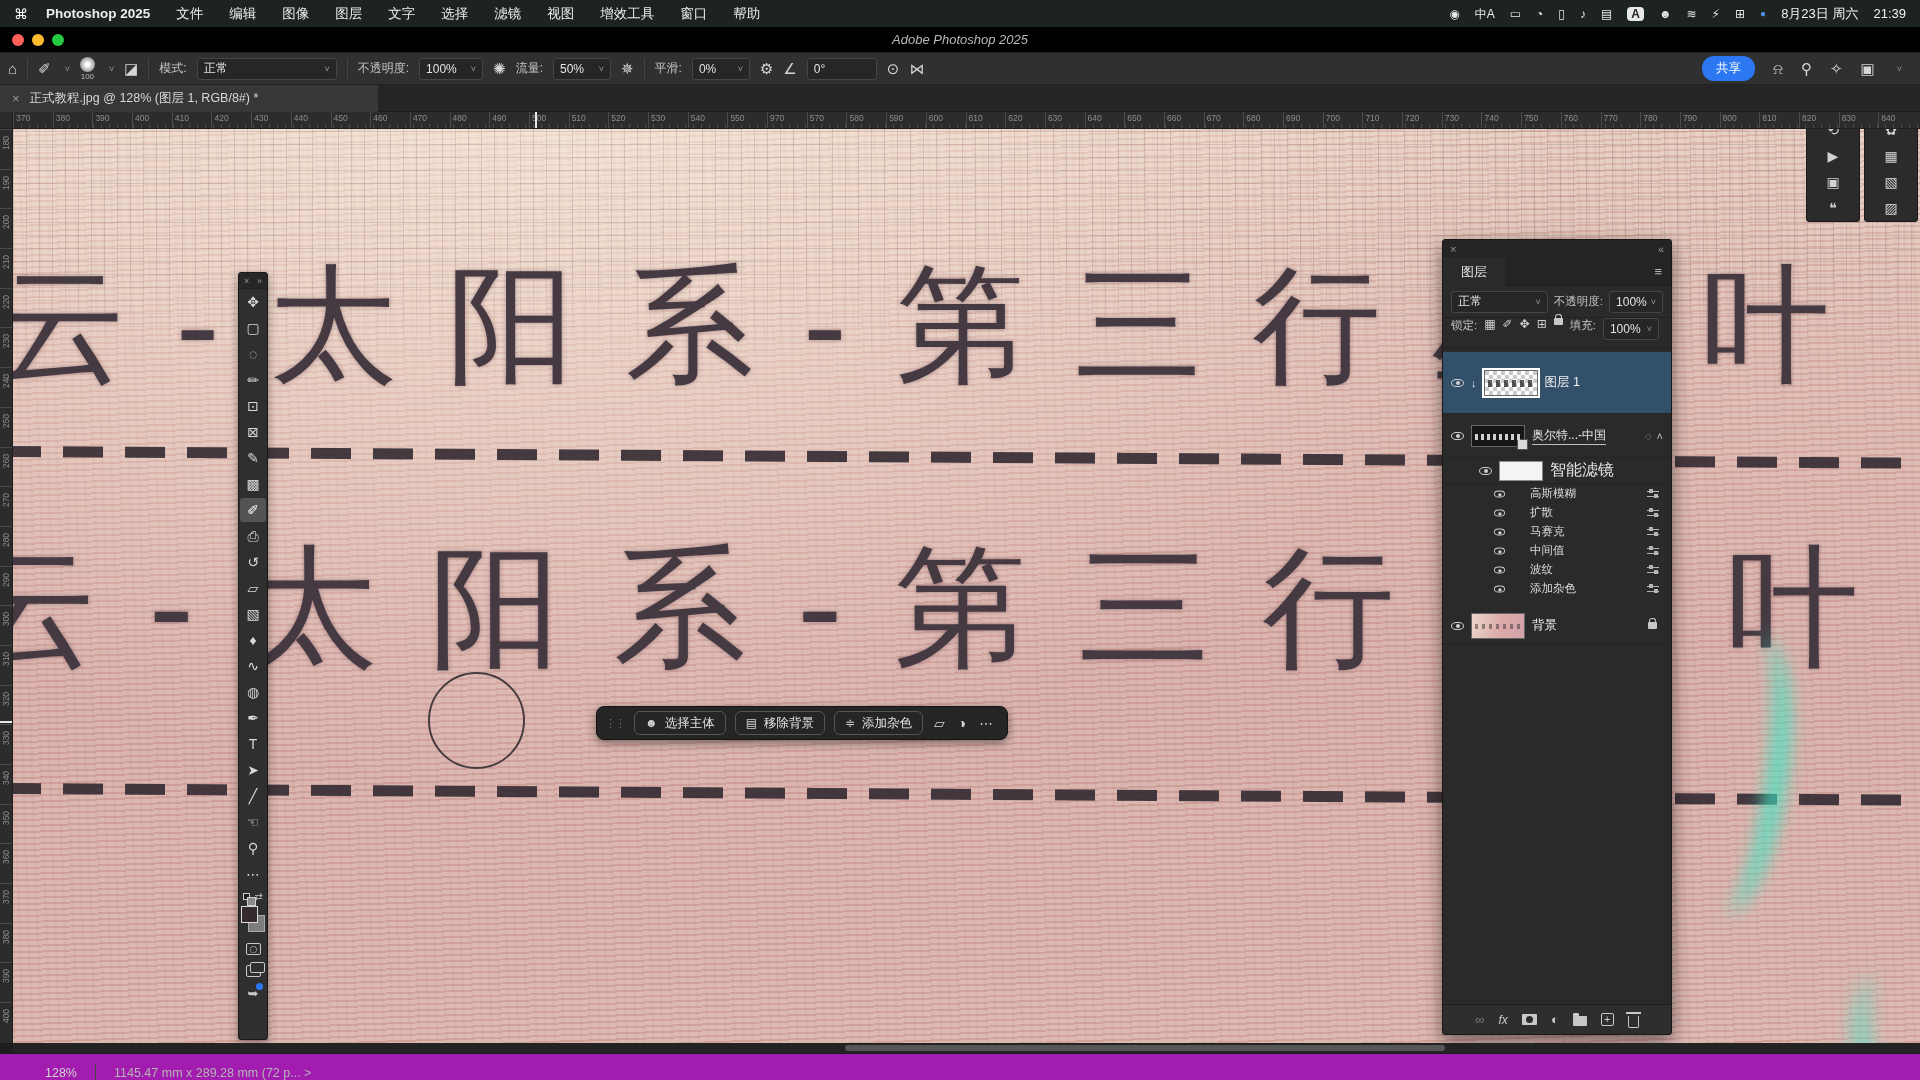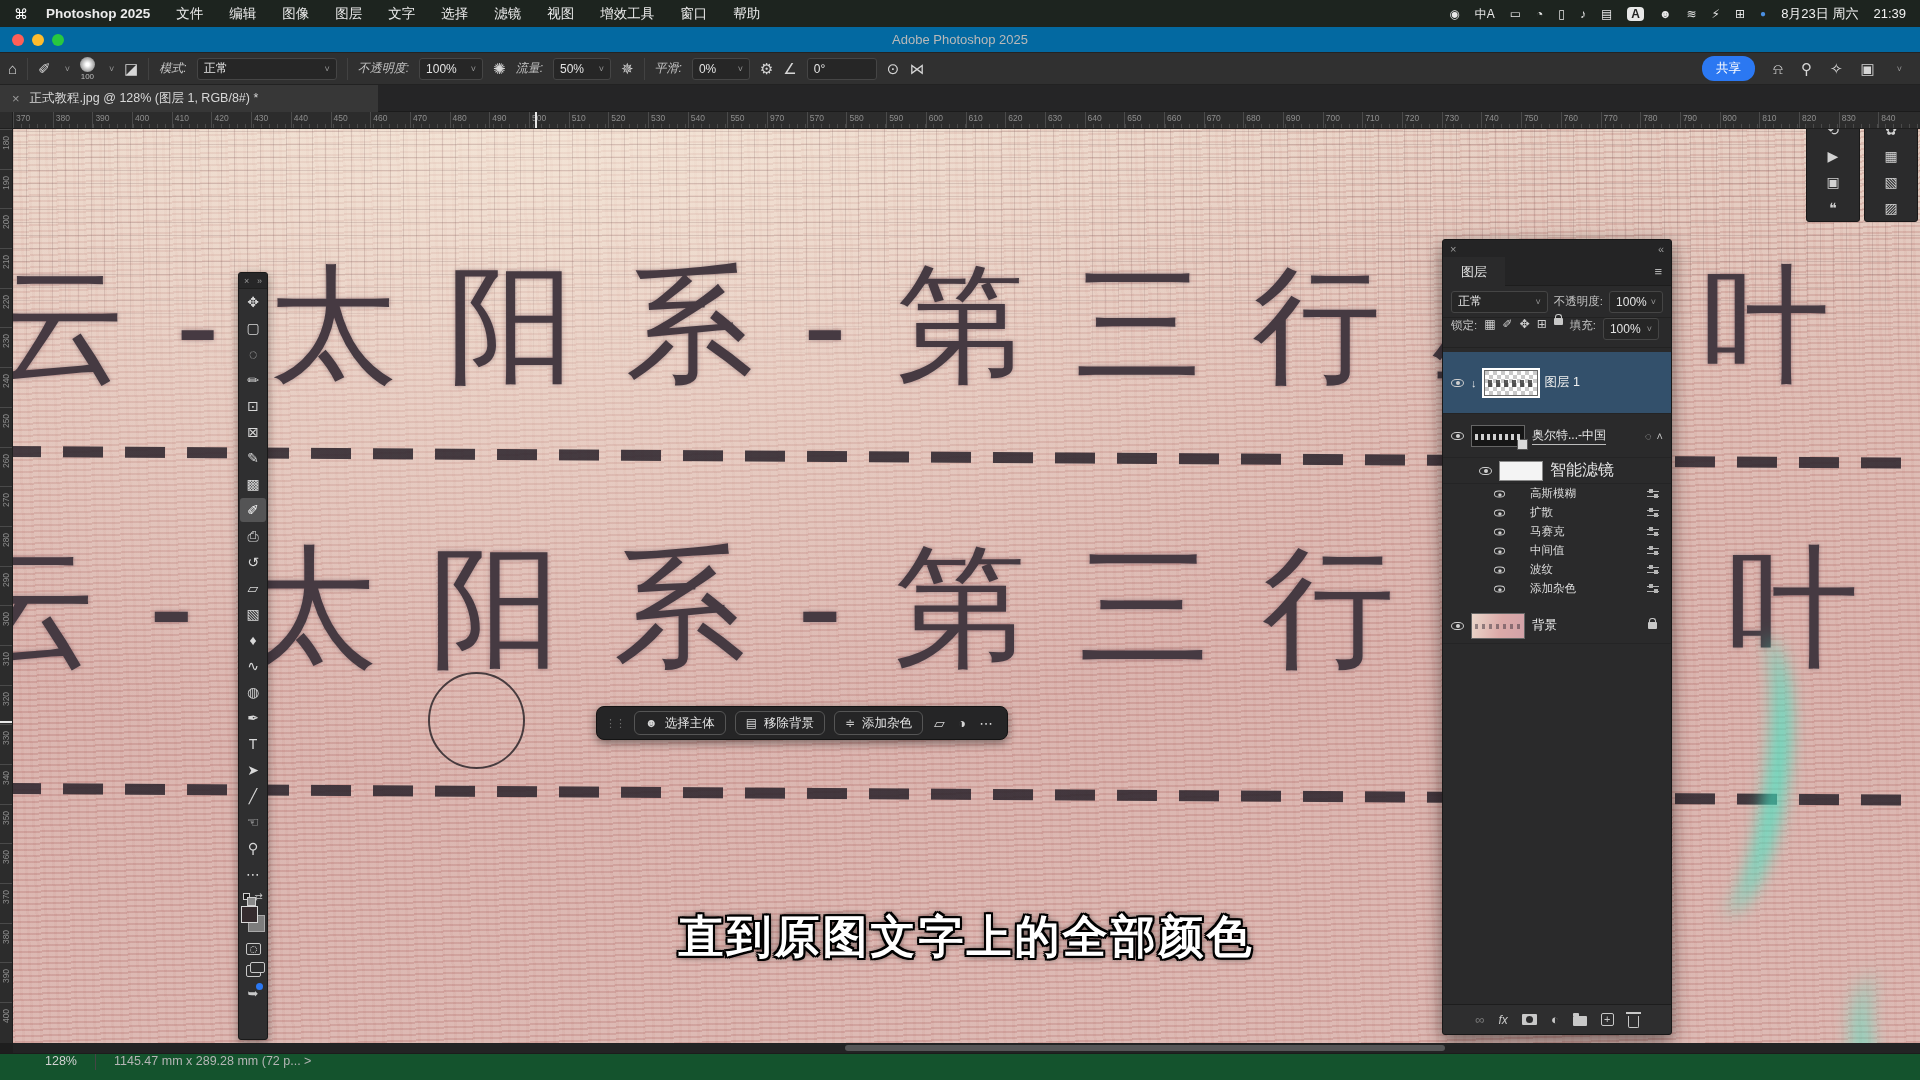--- a/index.html
+++ b/index.html
@@ -11,36 +11,36 @@
   .apple{margin:0 18px 0 14px;font-size:14px;color:#fff;}
   .app-name{font-weight:bold;margin-right:26px;}
   .mitem{margin-right:26px;}
   .menu-status{margin-left:auto;display:flex;align-items:center;gap:15px;padding-right:14px;}
   .sicon{color:#e8e8e8;font-size:12px;line-height:1;}
   .sicon[data-name="input-a-badge"]{background:#e8e8e8;color:#222;border-radius:4px;padding:1px 4px;font-weight:bold;}
   .sicon[data-name="notification-dot-icon"]{color:#4a8fe2;font-size:10px;}
   .menu-date,.menu-time{font-size:13px;color:#f2f2f2;}
 
   
-  .title-bar{position:absolute;left:0;top:27px;width:1920px;height:26px;background:#0369a1;border-bottom:1px solid #232323;z-index:39;}
+  .title-bar{position:absolute;left:0;top:27px;width:1920px;height:26px;background:#000000;border-bottom:1px solid #232323;z-index:39;font-style:italic;}
   .tl{position:absolute;top:7px;width:12px;height:12px;border-radius:50%;}
   .tl.red{left:12px;background:#ff5f57;}
   .tl.yellow{left:32px;background:#febc2e;}
   .tl.green{left:52px;background:#28c840;}
   .win-title{position:absolute;left:0;right:0;top:0;height:26px;line-height:26px;text-align:center;color:#b9b9b9;font-size:13px;}
 
   
   .options-bar{position:absolute;left:0;top:53px;width:1920px;height:32px;background:#303030;border-bottom:1px solid #222;display:flex;align-items:center;gap:10px;padding:0 8px;z-index:39;color:#cfcfcf;}
   .ob-icon{font-size:15px;color:#d6d6d6;line-height:1;}
   .ob-sep{width:1px;height:22px;background:#424242;}
   .carat{font-size:9px;color:#9a9a9a;margin-left:4px;}
   .brush-preview{display:flex;flex-direction:column;align-items:center;line-height:1;}
   .brush-dot{width:15px;height:15px;border-radius:50%;background:radial-gradient(circle,#fff 15%,#9a9a9a 70%,#5c5c5c 100%);}
   .brush-size{font-size:8px;color:#bdbdbd;margin-top:1px;}
-  .ob-label{font-size:12px;color:#c3c3c3;font-style:italic;}
+  .ob-label{font-size:12px;color:#c3c3c3;}
   .field{display:flex;align-items:center;justify-content:space-between;background:#262626;border:1px solid #454545;border-radius:3px;height:22px;padding:0 6px;}
   .fval{font-size:12px;color:#e3e3e3;}
   .w140{width:140px}.w64{width:64px}.w58{width:58px}.w70{width:70px}.w104{width:104px}.w56{width:56px}
   .ob-right{margin-left:auto;display:flex;align-items:center;gap:18px;padding-right:10px;}
   .share-btn{background:#2b78f2;color:#fff;font-size:12.5px;border-radius:12px;padding:4px 14px;}
 
   
   .tab-bar{position:absolute;left:0;top:85px;width:1920px;height:27px;background:#252526;border-bottom:1px solid #1b1b1b;z-index:39;}
   .doc-tab{position:absolute;left:0;top:0;width:378px;height:27px;background:#373737;display:flex;align-items:center;gap:10px;padding:0 12px;}
   .tab-close{color:#9a9a9a;font-size:13px;}
@@ -165,21 +165,21 @@
   
   .dock{position:absolute;top:104px;width:54px;height:118px;background:#2b2b2c;border:1px solid #191919;border-radius:3px;z-index:12;display:flex;flex-direction:column;align-items:center;}
   .dock.a{left:1806px;}
   .dock.b{left:1864px;}
   .dock-head{width:100%;height:12px;display:flex;align-items:center;justify-content:center;color:#8a8a8a;font-size:9px;background:#262627;border-bottom:1px solid #1f1f1f;border-radius:3px 3px 0 0;}
   .dock-btn{width:100%;height:26px;display:flex;align-items:center;justify-content:center;color:#d2d2d2;font-size:14px;}
 
   
   .hscroll{position:absolute;left:13px;top:1043px;width:1907px;height:10px;background:#232324;z-index:20;}
   .hthumb{position:absolute;left:832px;top:2px;width:600px;height:6px;background:#565657;border-radius:3px;}
-  .status-bar{position:absolute;left:0;top:1053px;width:1920px;height:27px;background:#14532d;border-top:1px solid #1c1c1c;display:flex;align-items:flex-start;z-index:20;}
+  .status-bar{position:absolute;left:0;top:1053px;width:1920px;height:27px;background:#a21caf;border-top:1px solid #1c1c1c;display:flex;align-items:flex-end;z-index:20;}
   .sb-zoom{color:#d2d2d2;font-size:12.5px;margin-left:45px;}
   .sb-sep{width:1px;height:16px;background:#454545;margin:0 18px;}
   .sb-info{color:#b5b5b5;font-size:12.5px;}
 </style>
 </head>
 <body>
 
 <div id="screen" data-name="photoshop-app-window">
 
   <header class="menu-bar" data-name="macos-menu-bar">
@@ -531,21 +531,20 @@
       </div>
       <div class="cbtn" data-name="adjust-color-button">
         <span class="ic" data-name="sliders-icon">≑</span>
         <span>添加杂色</span>
       </div>
       <span class="cicon" data-name="transform-icon">▱</span>
       <span class="cicon" data-name="adjustments-icon">◑</span>
       <span class="cicon" data-name="more-options-icon">⋯</span>
     </div>
 
-    <div class="subtitle" data-name="video-subtitle">直到原图文字上的全部颜色</div>
   </div>
 
   <div class="toolbar" data-name="tools-toolbar">
     <div class="tb-head" data-name="toolbar-header">
       <span data-name="toolbar-close-icon">×</span>
       <span data-name="toolbar-expand-icon">»</span>
     </div>
 
       <div class="tool" data-name="move-tool">
         <span>✥</span>

